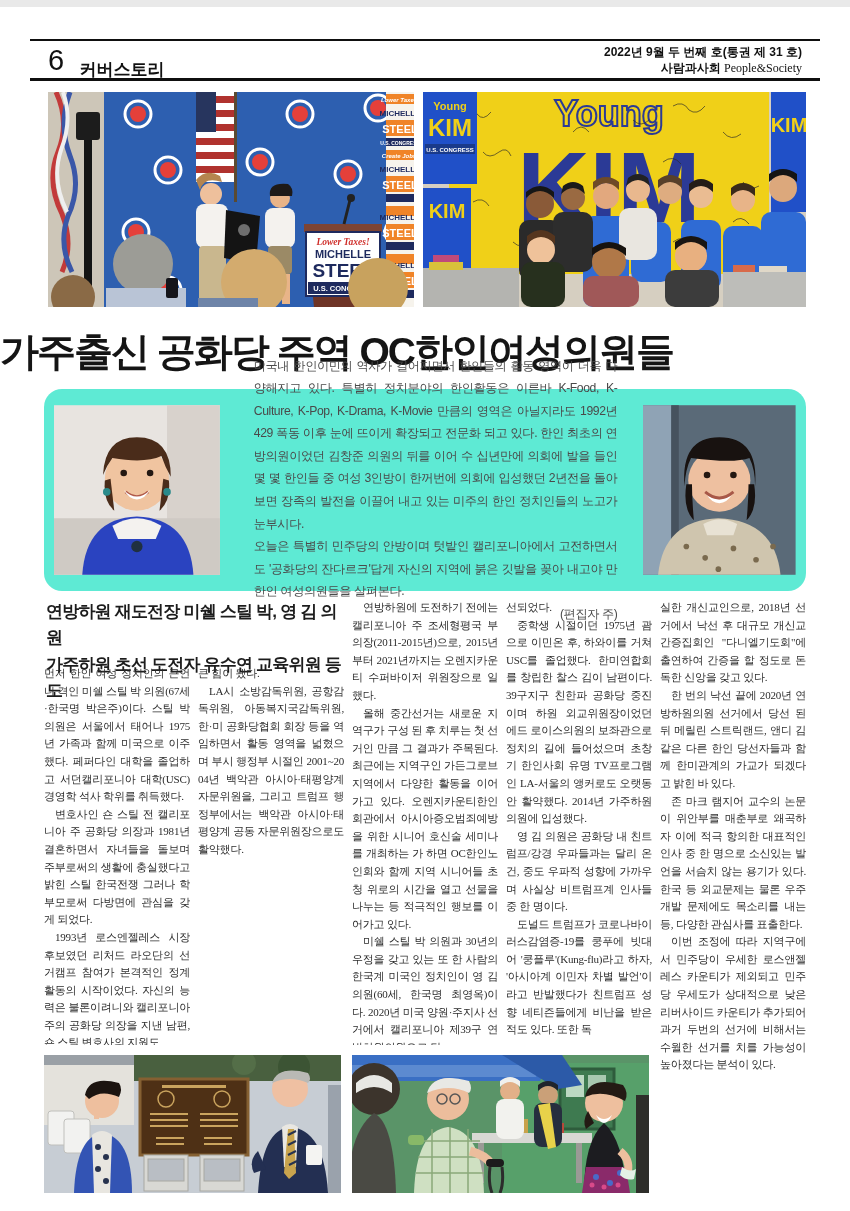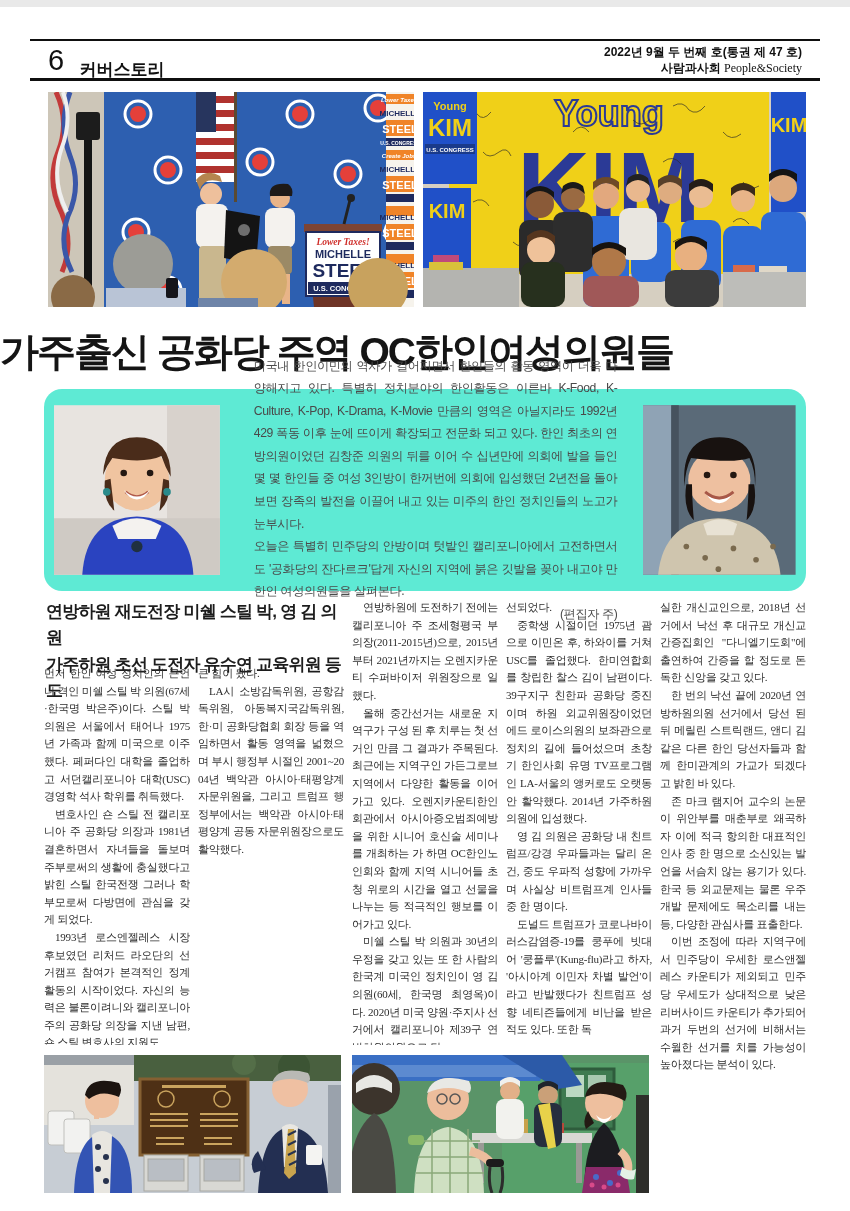--- a/index.html
+++ b/index.html
@@ -60,21 +60,21 @@
 
 <div class="page">
 
   <div class="top-rule"></div>
   <div class="header-row">
     <div class="header-left">
       <span class="pagenum">6</span>
       <span class="section-title">커버스토리</span>
     </div>
     <div class="header-right">
-      <div class="issue-line">2022년 9월 두 번째 호(통권 제 47 호)</div>
+      <div class="issue-line">2022년 9월 두 번째 호(통권 제 31 호)</div>
       <div class="brand-line">
         <span>사람과사회</span>
         <span class="brand-en">People&amp;Society</span>
       </div>
     </div>
   </div>
   <div class="thick-rule"></div>
 
   <div class="top-photos">
 

